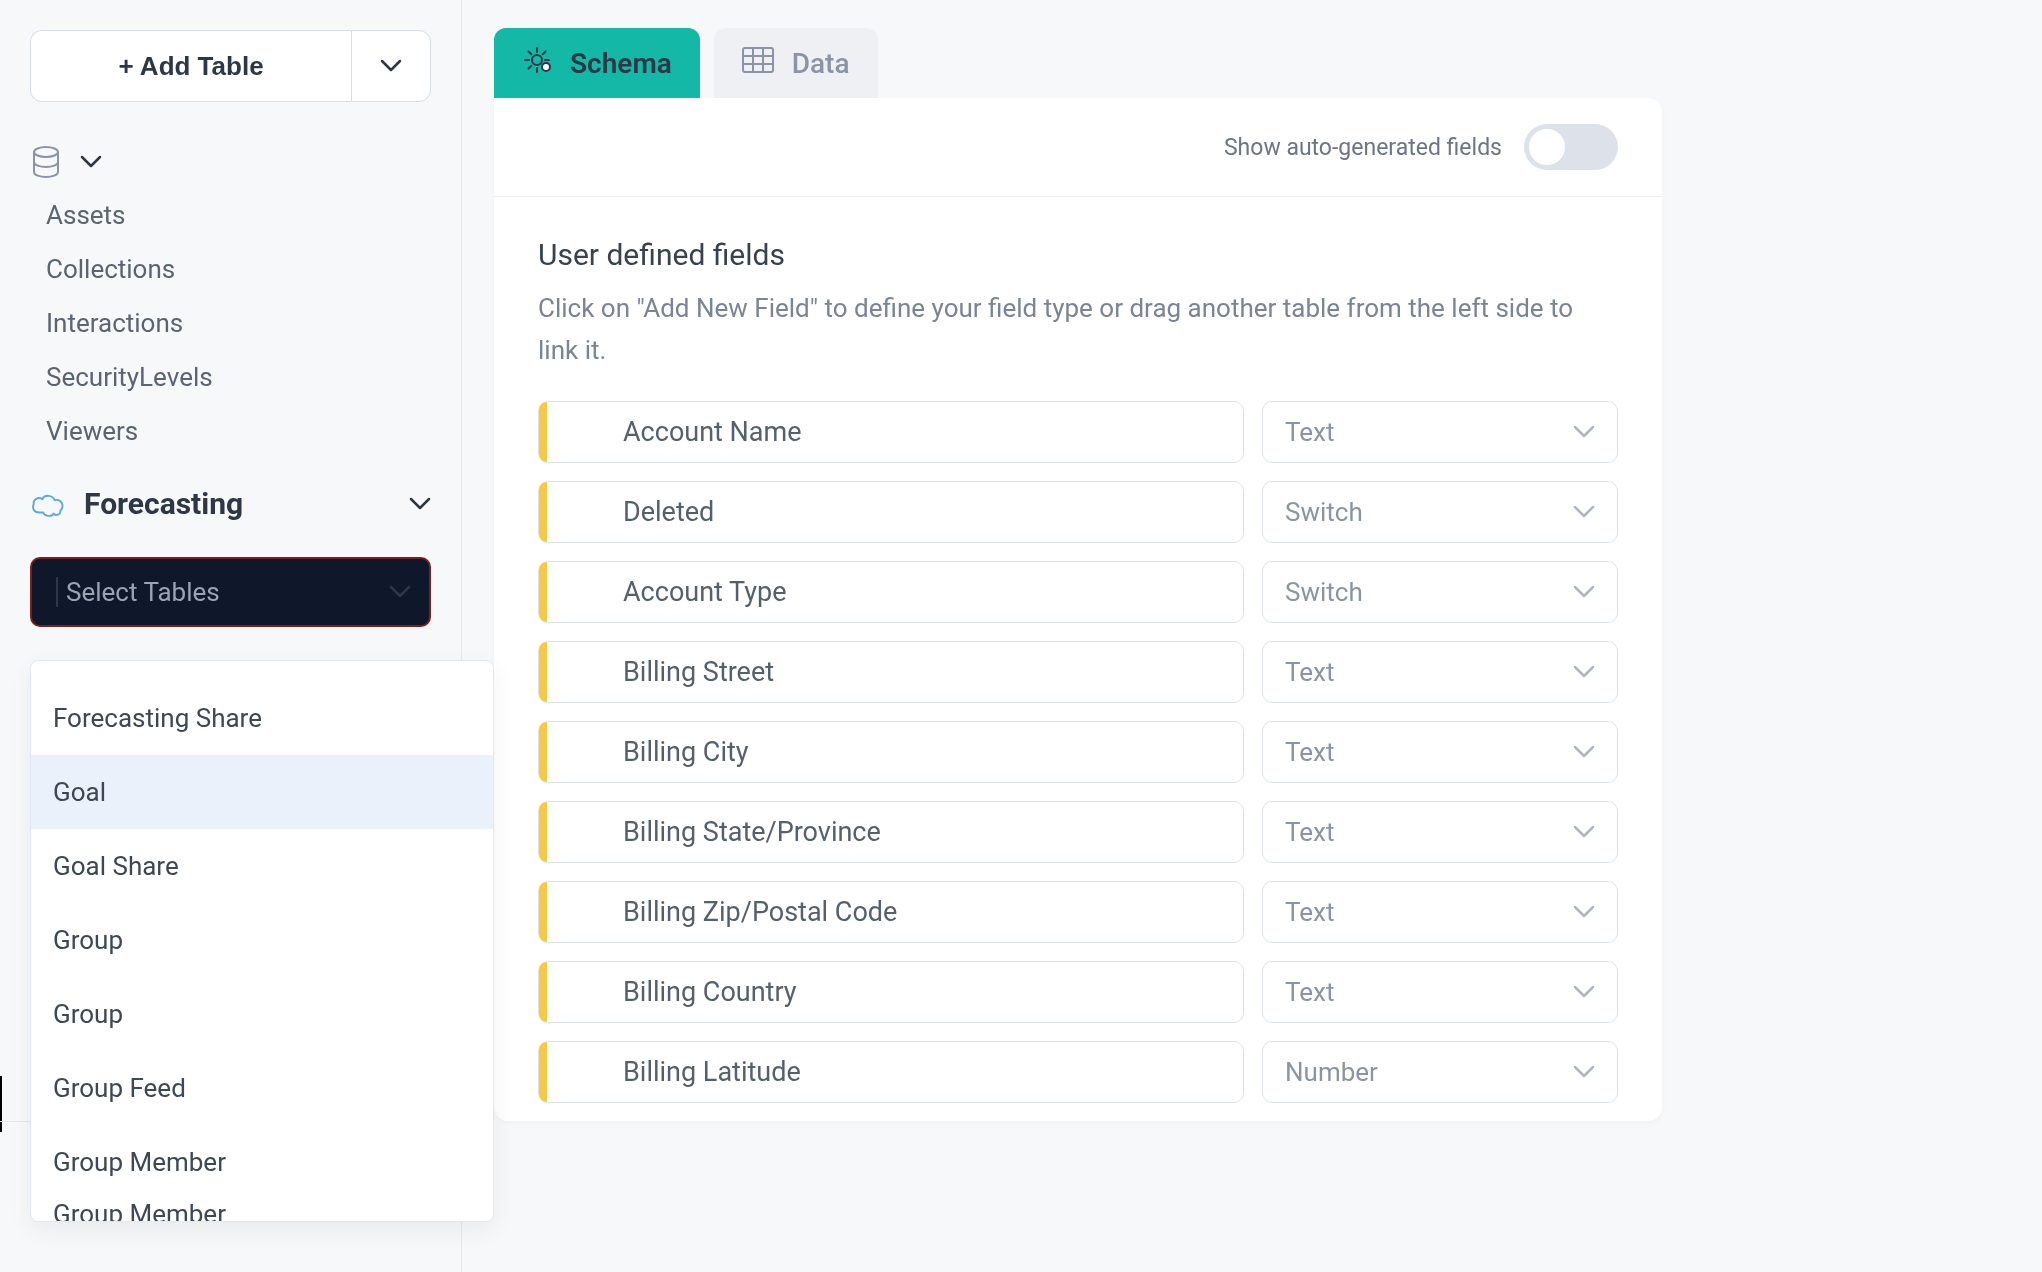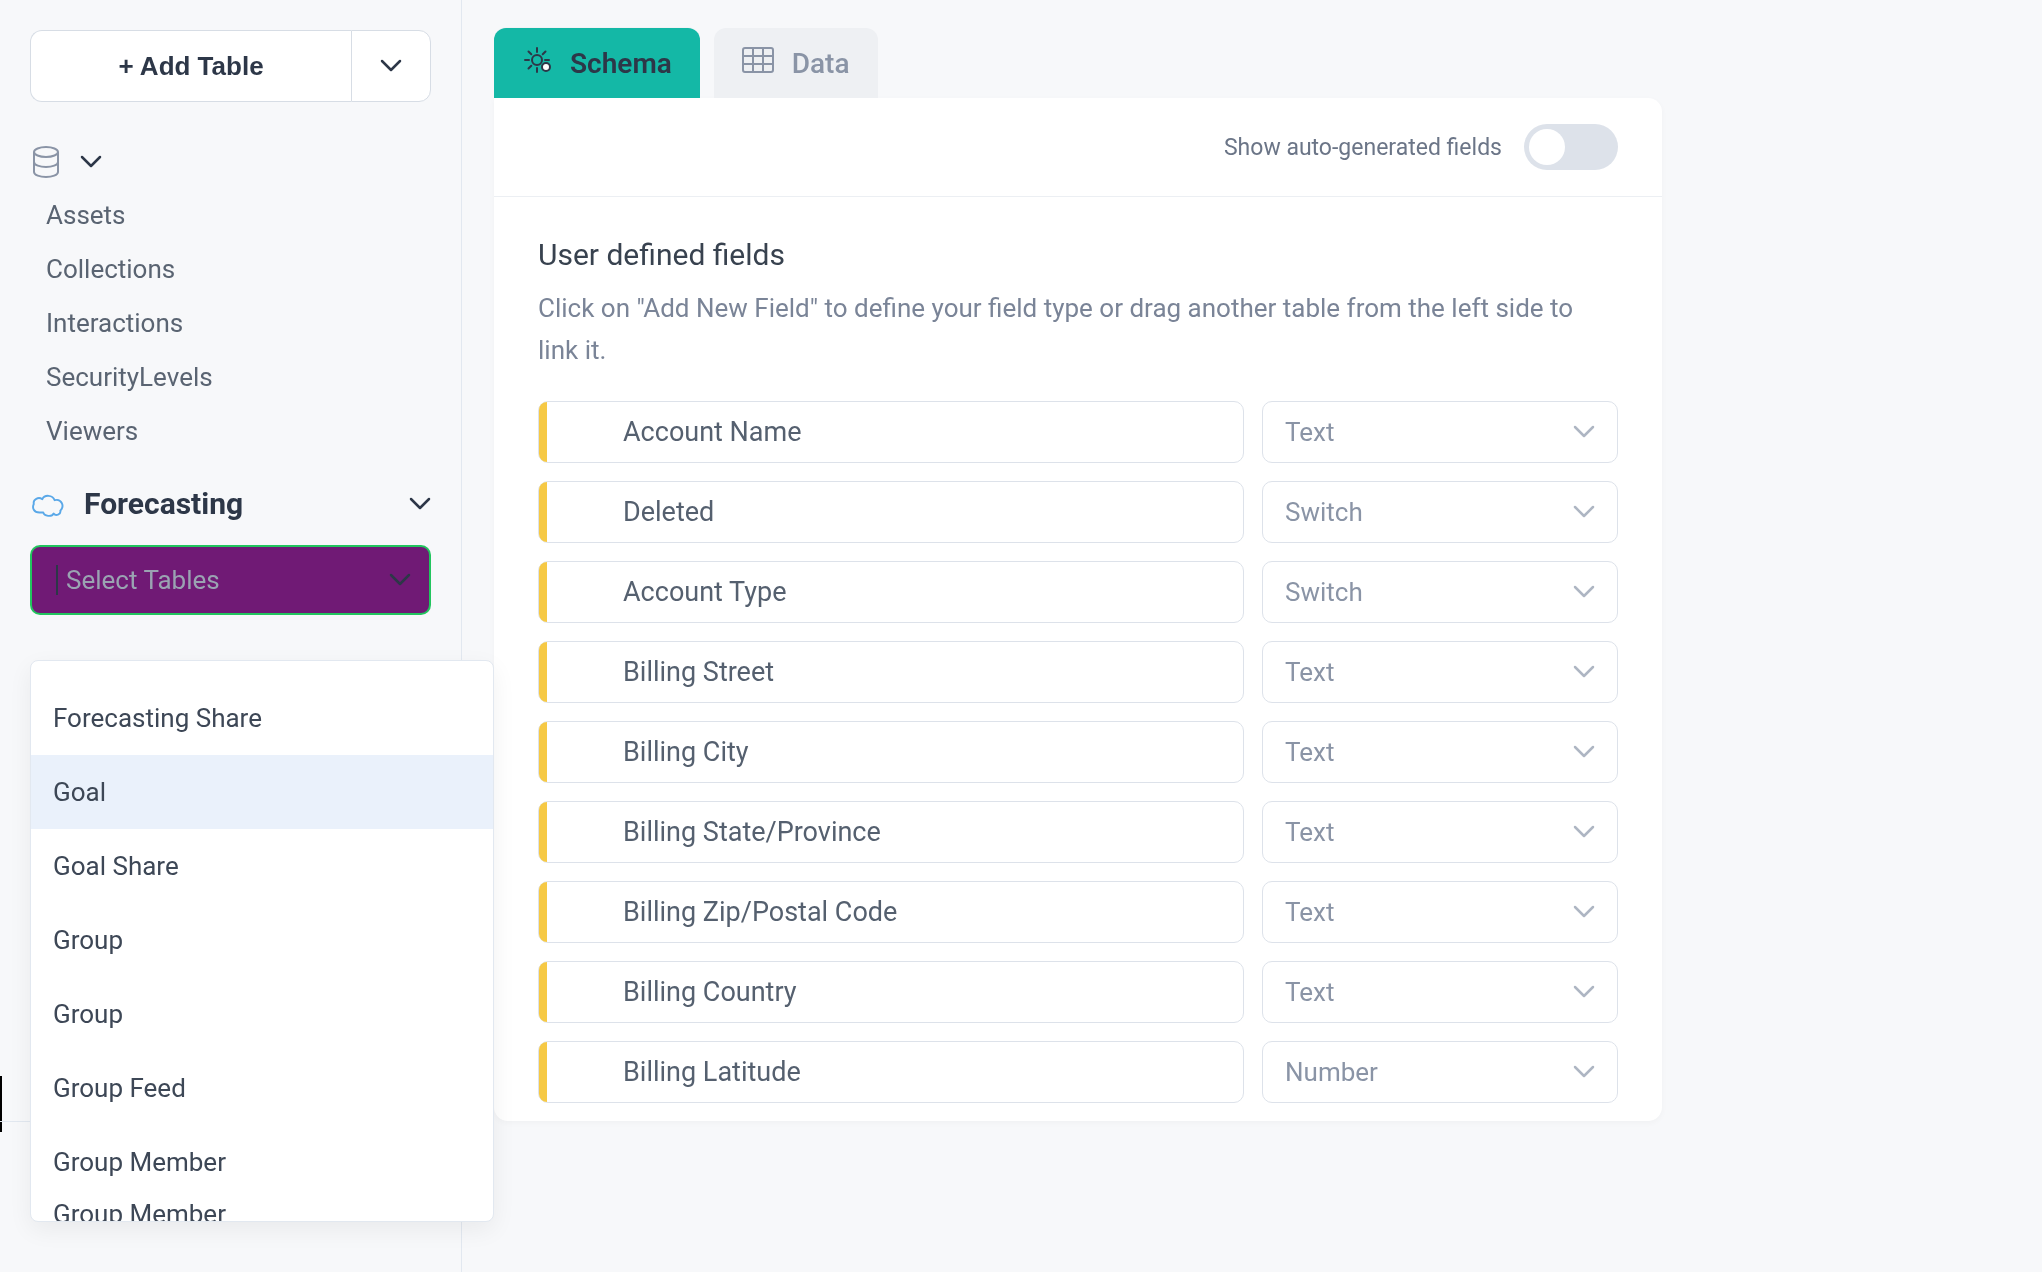--- a/index.html
+++ b/index.html
@@ -86,25 +86,25 @@
   .table-item {
     font-size: 26px;
     color: #5a6472;
     padding: 12px 0 12px 16px;
     cursor: pointer;
   }
   .your-tables-list {
     margin-bottom: 18px;
   }
   .select-tables {
-    margin-top: 14px;
+    margin-top: 26px;
     height: 70px;
-    border: 2px solid #22c55e;
+    border: 2px solid #7f1d1d;
     border-radius: 10px;
-    background: #701a75;
+    background: #0f172a;
     display: flex;
     align-items: center;
     padding: 0 18px;
     position: relative;
   }
   .select-tables .caret-line {
     position: absolute;
     left: 24px;
     top: 50%;
     transform: translateY(-50%);

